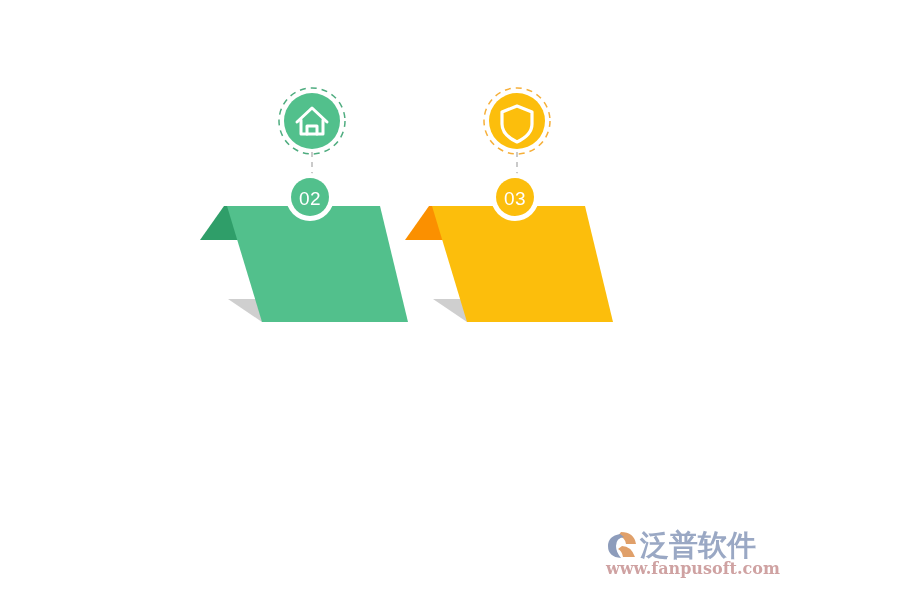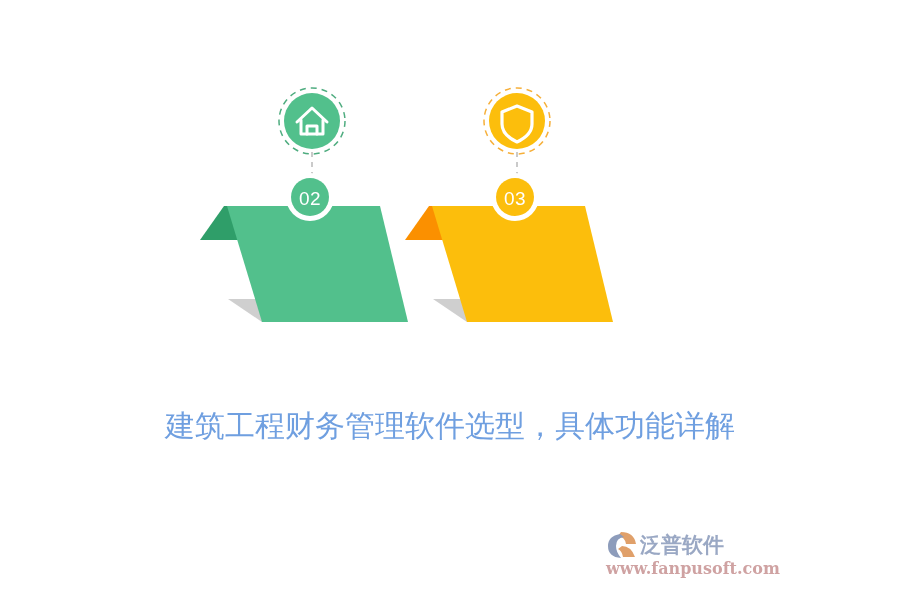--- a/index.html
+++ b/index.html
@@ -66,21 +66,21 @@
     height: 34px;
   }
   .wm-mark {
     width: 32px;
     height: 30px;
     flex: 0 0 32px;
     margin-right: 2px;
   }
   .wm-name {
     font-family: Liberation Serif, serif;
-    font-size: 21px;
+    font-size: 29px;
     font-weight: bold;
     color: #9aa8c4;
     line-height: 30px;
     letter-spacing: 0px;
   }
   .wm-url {
     font-family: "DejaVu Serif", "Liberation Serif", serif;
     font-size: 16px;
     font-weight: bold;
     color: #cfa2a2;
@@ -140,21 +140,20 @@
       <text class="badge-num" x="515" y="198">03</text>
 
       <circle cx="517" cy="121" r="33" fill="none" stroke="#f5a623" stroke-width="1.5" stroke-dasharray="6 5" opacity="0.9"></circle>
 
       <circle cx="517" cy="121" r="28" fill="#fcbe0c"></circle>
 
       <path d="M517 106 L532 112 L532 124 Q532 135 517 142 Q502 135 502 124 L502 112 Z" fill="none" stroke="#ffffff" stroke-width="3.2" stroke-linejoin="round"></path>
     </g>
   </svg>
 
-  <div class="title-text">建筑工程财务管理软件选型，具体功能详解</div>
 
   <div class="watermark">
     <div class="wm-row">
       <svg class="wm-mark" viewBox="0 0 32 30" xmlns="http://www.w3.org/2000/svg">
         <path d="M15 2 Q28 2 30 14 L20 14 Q19 7 12 6 Z" fill="#e0a06a"></path>
         <path d="M14 4 Q2 6 2 16 Q2 27 15 28 Q10 22 10 16 Q10 8 18 7 Z" fill="#8d9cbb"></path>
         <path d="M16 16 Q25 16 29 27 L17 27 Q16 21 12 19 Z" fill="#e0a06a"></path>
       </svg>
       <span class="wm-name">泛普软件</span>
     </div>

